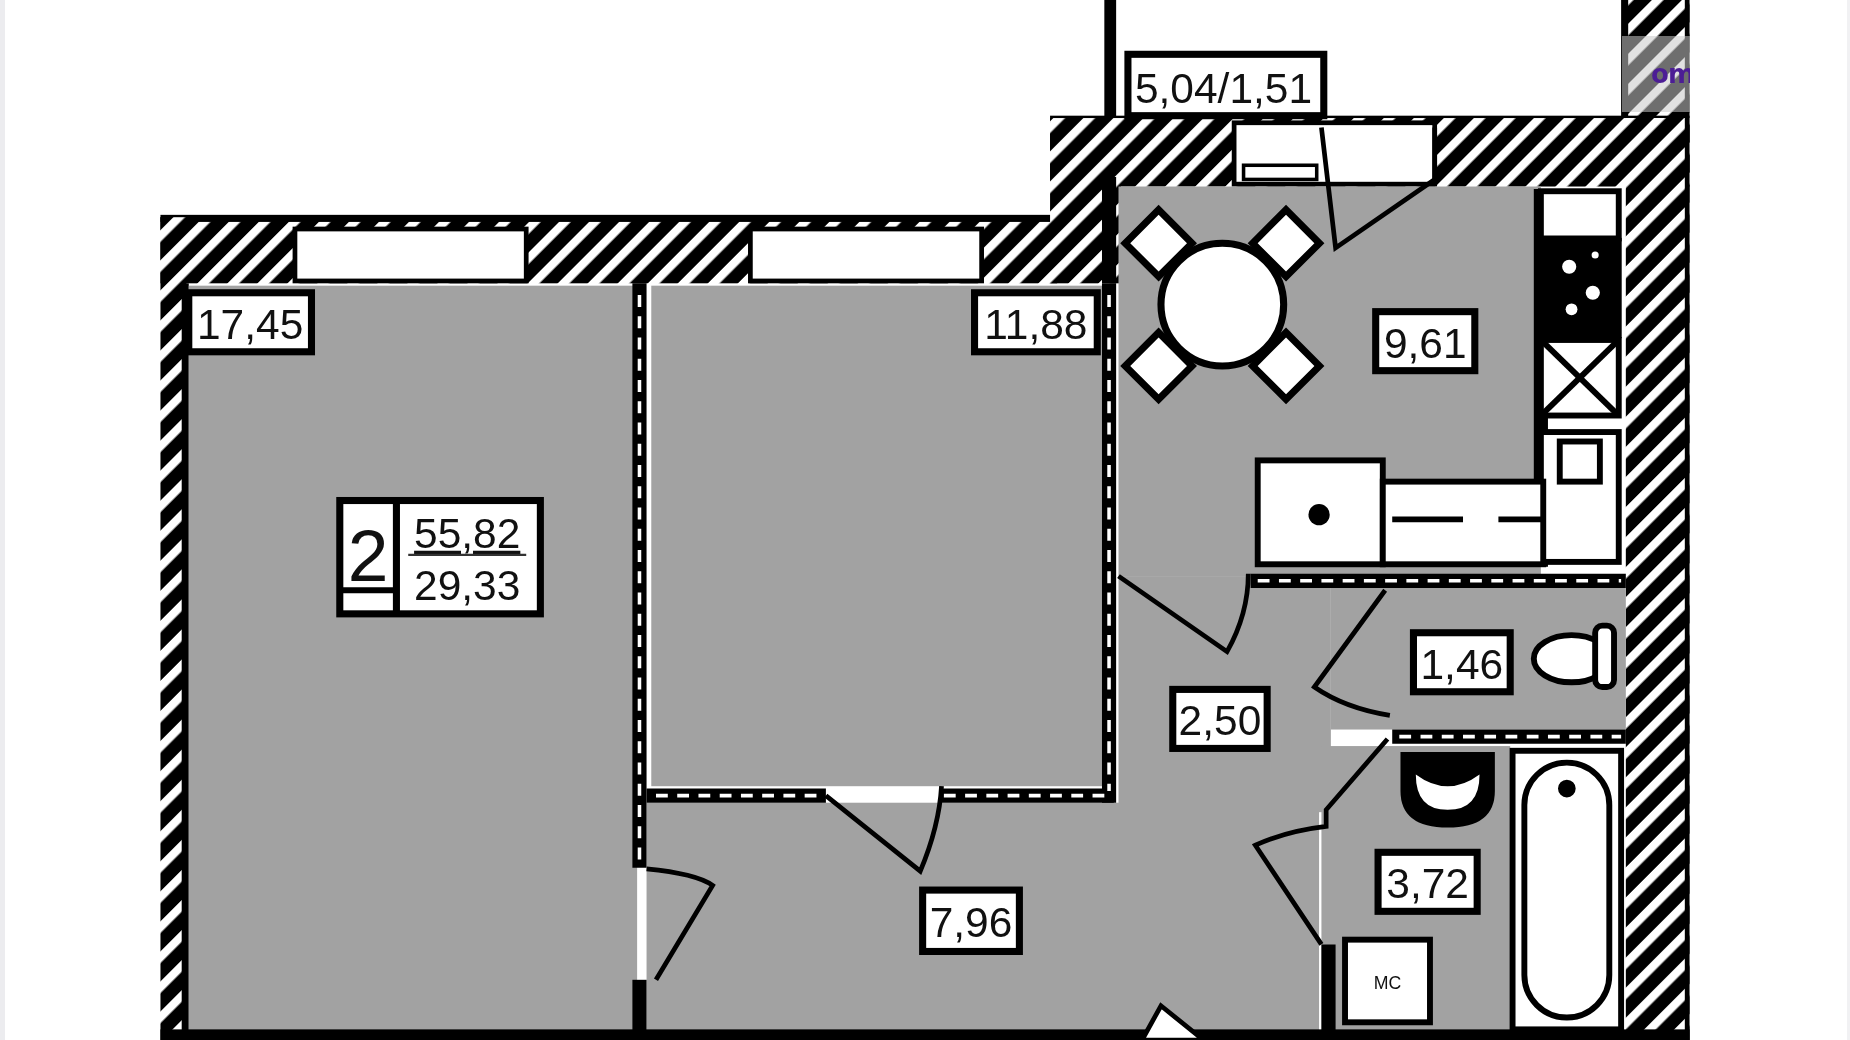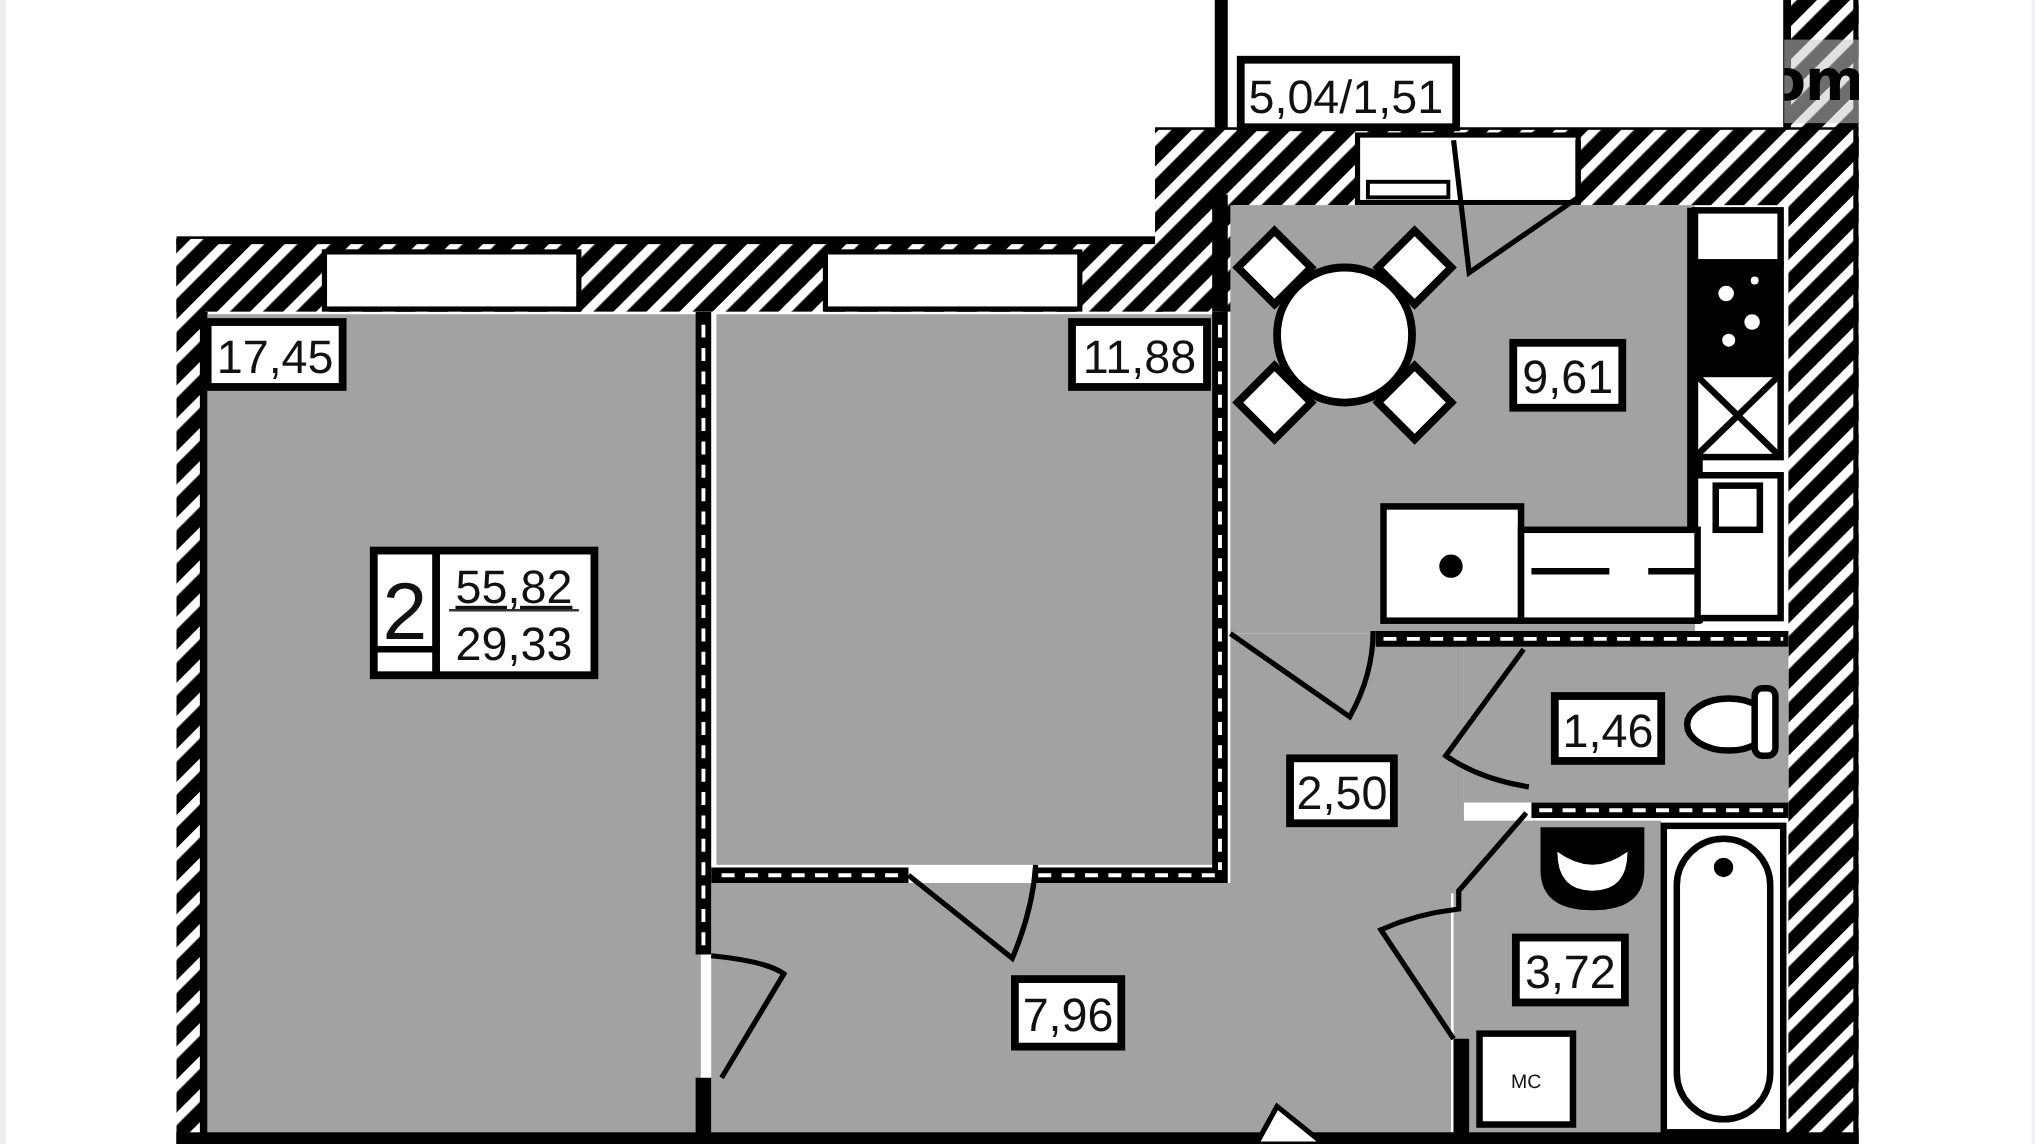--- a/index.html
+++ b/index.html
@@ -3,21 +3,21 @@
   <meta charset="utf-8">
   <style>
     html, body { margin: 0; padding: 0; background: #ffffff; }
     body { width: 1850px; height: 1040px; overflow: hidden; position: relative; font-family: "Liberation Sans", sans-serif; }
     .viewer { position: absolute; left: 0; top: 0; width: 1850px; height: 1040px; background: #ffffff; }
     .left-edge { position: absolute; left: 0; top: 0; width: 5px; height: 1040px; background: #ececef; }
     .right-edge { position: absolute; right: 0; top: 0; width: 3px; height: 1040px; background: #f1f1f3; }
     svg.plan { position: absolute; left: 0; top: 0; width: 1850px; height: 1040px; }
     .lbl { font-family: "Liberation Sans", sans-serif; fill: #111; }
     .watermark { position: absolute; left: 1622px; top: 36px; width: 68px; height: 76px; background: rgba(200,200,200,0.55); display: flex; align-items: center; justify-content: flex-end; overflow: hidden; }
-    .watermark span { font-family: "DejaVu Sans", sans-serif; font-weight: bold; font-size: 52px; color: #000000; margin-right: -4px; letter-spacing: -1px; }
+    .watermark span { font-family: "DejaVu Sans", sans-serif; font-weight: bold; font-size: 26px; color: #4c1d95; margin-right: -4px; letter-spacing: -1px; }
   </style>
 </head>
 <body>
 
 <div class="viewer">
   <div class="left-edge"></div>
   <div class="right-edge"></div>
 
   <svg class="plan" viewBox="0 0 1568 881" preserveAspectRatio="none" xmlns="http://www.w3.org/2000/svg">
     <defs>

